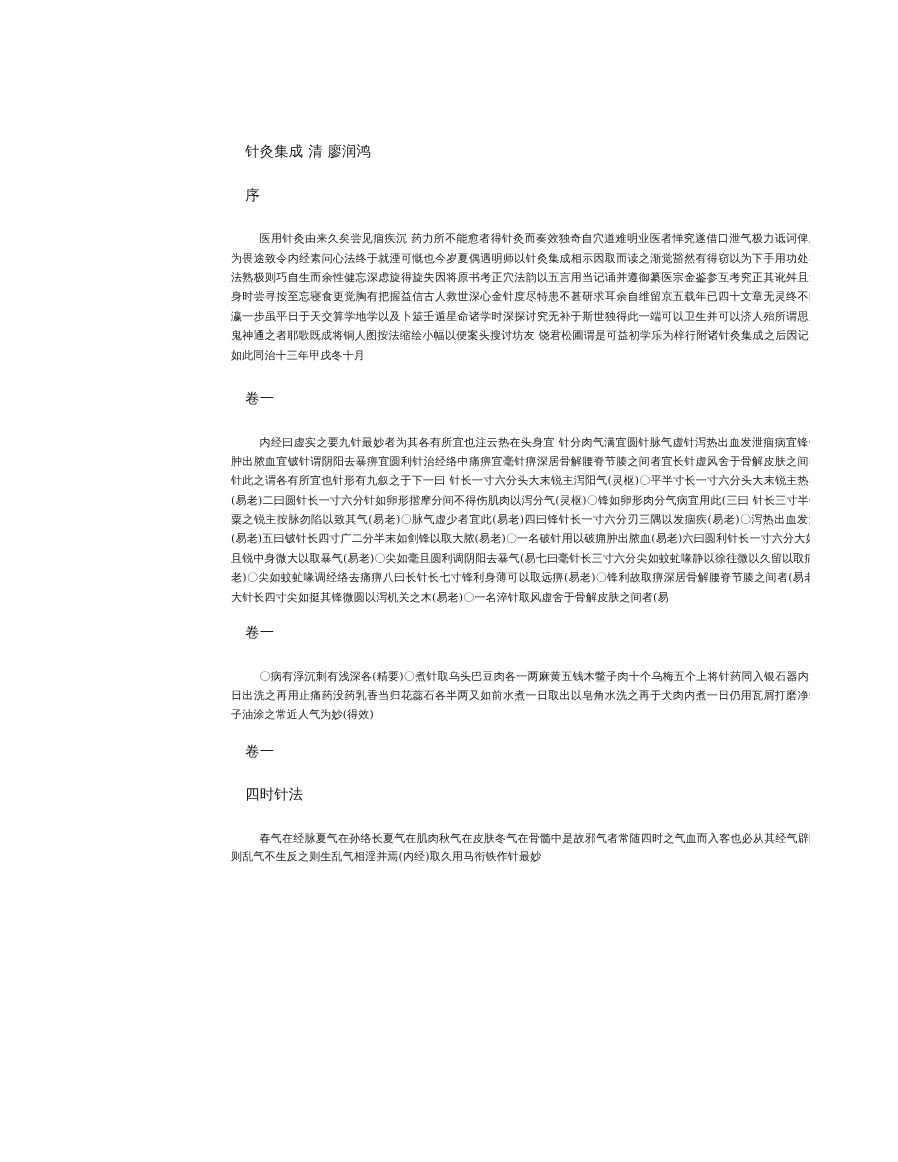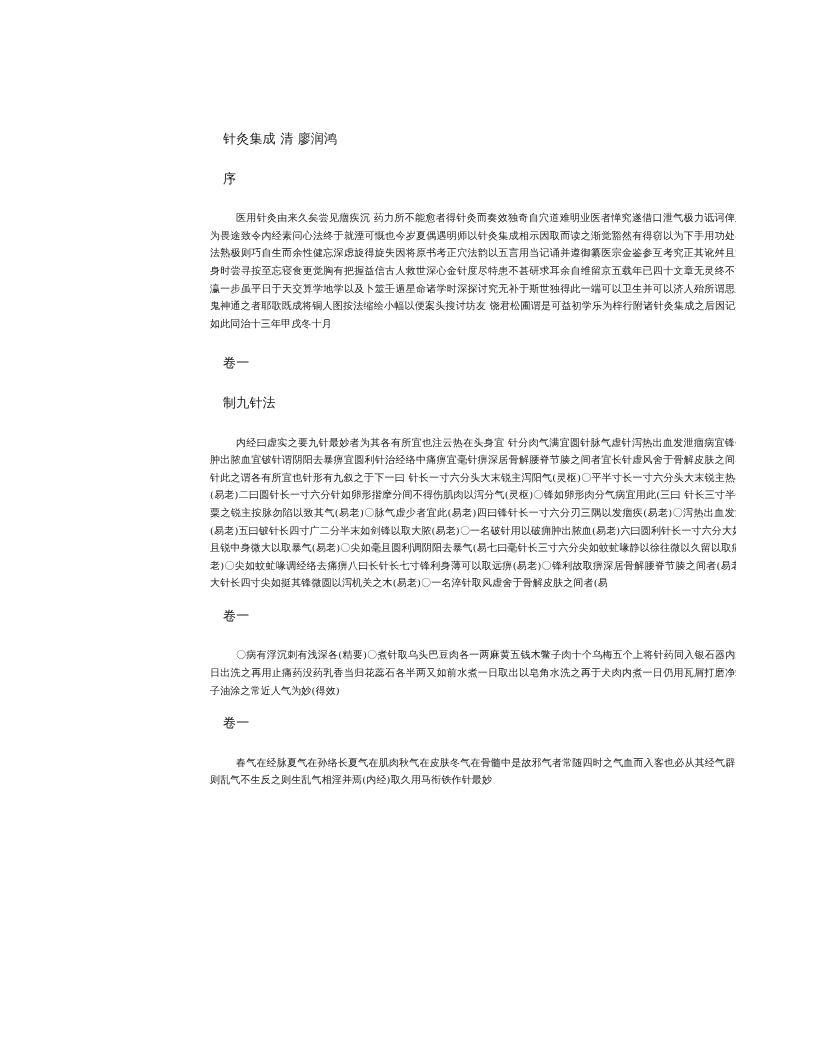--- a/index.html
+++ b/index.html
@@ -74,28 +74,28 @@
   <div class="content">
 
     <p class="doc-title">针灸集成  清  廖润鸿</p>
 
     <p class="heading">序</p>
 
     <p class="para">医用针灸由来久矣尝见痼疾沉  药力所不能愈者得针灸而奏效独奇自穴道难明业医者惮究遂借口泄气极力诋诃俾患者视为畏途致令内经素问心法终于就湮可慨也今岁夏偶遇明师以针灸集成相示因取而读之渐觉豁然有得窃以为下手用功处在熟穴法熟极则巧自生而余性健忘深虑旋得旋失因将原书考正穴法韵以五言用当记诵并遵御纂医宗金鉴参互考究正其讹舛且近取诸身时尝寻按至忘寝食更觉胸有把握益信古人救世深心金针度尽特患不甚研求耳余自维留京五载年已四十文章无灵终不能进蓬瀛一步虽平日于天交算学地学以及卜筮壬遁星命诸学时深探讨究无补于斯世独得此一端可以卫生并可以济人殆所谓思之思之鬼神通之者耶歌既成将铜人图按法缩绘小幅以便案头搜讨坊友  饶君松圃谓是可益初学乐为梓行附诸针灸集成之后因记其爰起如此同治十三年甲戌冬十月</p>
 
     <div class="block">
       <p class="section-label">卷一</p>
-      <p class="heading">制九针法</p>
       <p class="para">内经曰虚实之要九针最妙者为其各有所宜也注云热在头身宜  针分肉气满宜圆针脉气虚针泻热出血发泄痼病宜锋针破痈肿出脓血宜铍针谓阴阳去暴痹宜圆利针治经络中痛痹宜毫针痹深居骨解腰脊节腠之间者宜长针虚风舍于骨解皮肤之间者宜大针此之谓各有所宜也针形有九叙之于下一曰  针长一寸六分头大末锐主泻阳气(灵枢)〇平半寸长一寸六分头大末锐主热在头分(易老)二曰圆针长一寸六分针如卵形揩摩分间不得伤肌肉以泻分气(灵枢)〇锋如卵形肉分气病宜用此(三曰  针长三寸半锋如黍粟之锐主按脉勿陷以致其气(易老)〇脉气虚少者宜此(易老)四曰锋针长一寸六分刃三隅以发痼疾(易老)〇泻热出血发泄痼疾(易老)五曰铍针长四寸广二分半末如剑锋以取大脓(易老)〇一名破针用以破痈肿出脓血(易老)六曰圆利针长一寸六分大如  且圆且锐中身微大以取暴气(易老)〇尖如毫且圆利调阴阳去暴气(易七曰毫针长三寸六分尖如蚊虻喙静以徐往微以久留以取痛痹(易老)〇尖如蚊虻喙调经络去痛痹八曰长针长七寸锋利身薄可以取远痹(易老)〇锋利故取痹深居骨解腰脊节腠之间者(易老)九曰大针长四寸尖如挺其锋微圆以泻机关之木(易老)〇一名淬针取风虚舍于骨解皮肤之间者(易</p>
     </div>
 
     <div class="block">
       <p class="section-label">卷一</p>
       <p class="para">〇病有浮沉刺有浅深各(精要)〇煮针取乌头巴豆肉各一两麻黄五钱木鳖子肉十个乌梅五个上将针药同入银石器内水煮一日出洗之再用止痛药没药乳香当归花蕊石各半两又如前水煮一日取出以皂角水洗之再于犬肉内煮一日仍用瓦屑打磨净端直菘子油涂之常近人气为妙(得效)</p>
     </div>
 
     <div class="block">
       <p class="section-label">卷一</p>
+      <p class="heading">四时针法</p>
       <p class="para">春气在经脉夏气在孙络长夏气在肌肉秋气在皮肤冬气在骨髓中是故邪气者常随四时之气血而入客也必从其经气辟除其邪则乱气不生反之则生乱气相淫并焉(内经)取久用马衔铁作针最妙</p>
     </div>
 
   </div>
 </div>
 
 </body></html>

